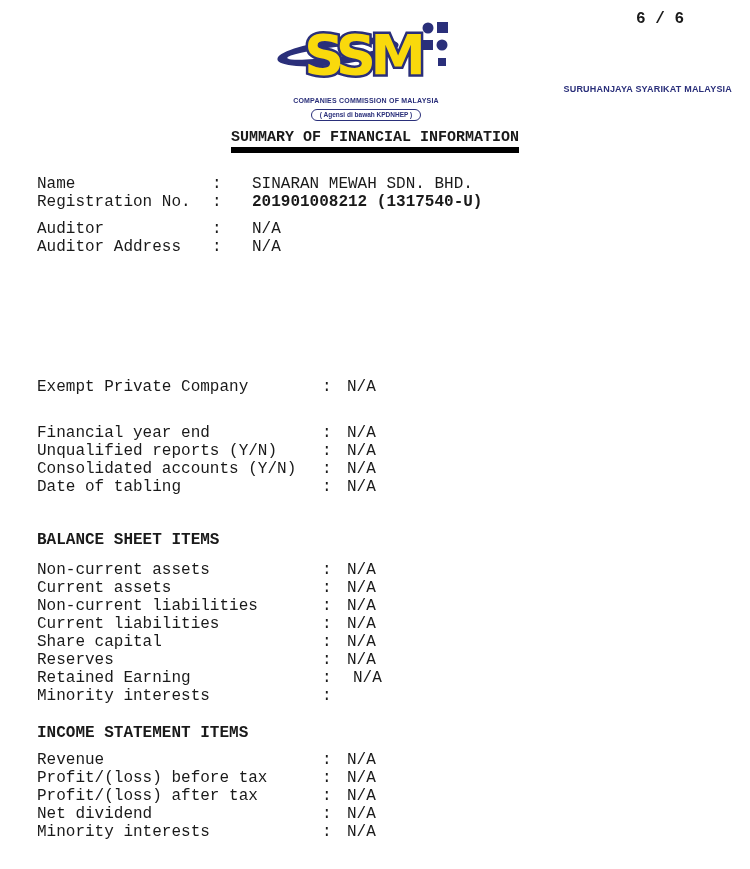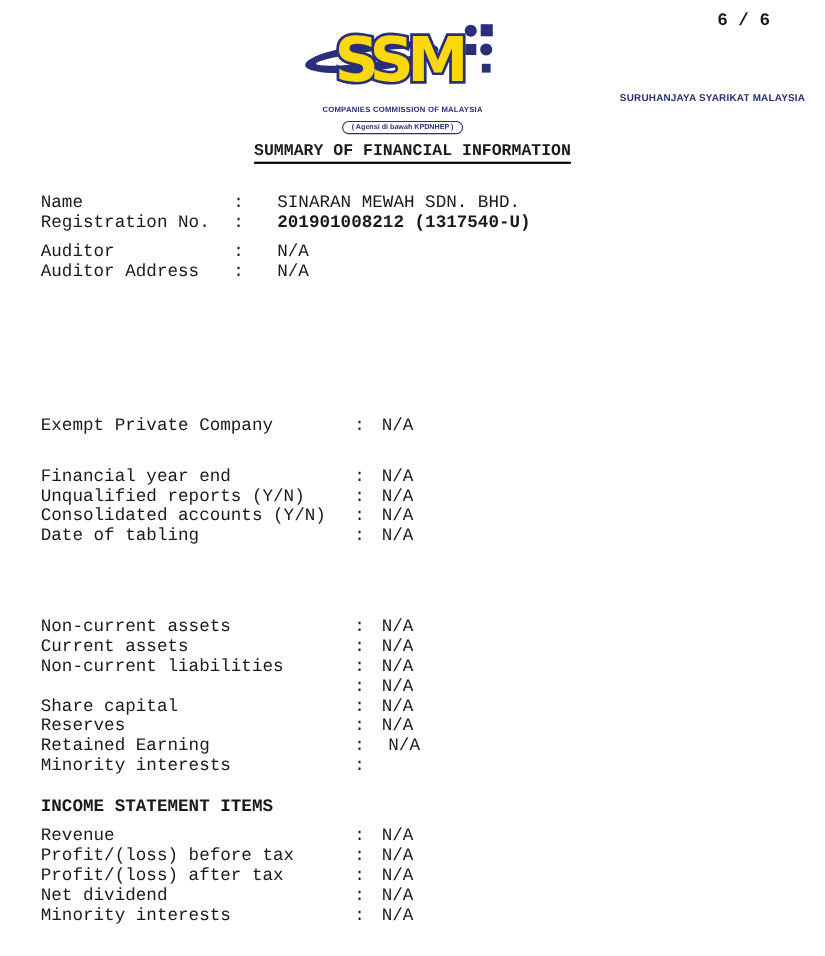--- a/index.html
+++ b/index.html
@@ -14,21 +14,21 @@
     background: #ffffff;
     font-family: "Liberation Mono", "DejaVu Sans Mono", monospace;
     color: #1a1a1a;
     overflow: hidden;
   }
 
   
   .pagenum {
     position: absolute;
     top: 10px;
-    left: 652px;
+    left: 636px;
     font-size: 16px;
     font-weight: bold;
     white-space: pre;
   }
 
   
   .logo-block {
     position: absolute;
     top: 12px;
     left: 0;
@@ -70,21 +70,21 @@
   .doc-title {
     position: absolute;
     top: 128px;
     left: 0;
     width: 750px;
     text-align: center;
   }
   .doc-title span {
     font-size: 15px;
     font-weight: bold;
-    border-bottom: 2px solid #000000;
+    border-bottom: 6px solid #000000;
     padding-bottom: 1px;
     white-space: pre;
   }
 
   
   .section {
     position: absolute;
     left: 37px;
     width: 680px;
     font-size: 16px;
@@ -199,37 +199,39 @@
       <span class="colon">:</span>
       <span class="val">N/A</span>
     </div>
     <div class="row">
       <span class="lbl">Date of tabling</span>
       <span class="colon">:</span>
       <span class="val">N/A</span>
     </div>
   </div>
 
+  <div class="heading" id="bs-heading">BALANCE SHEET ITEMS</div>
   <div class="section c2" id="sec-bs">
     <div class="row">
       <span class="lbl">Non-current assets</span>
       <span class="colon">:</span>
       <span class="val">N/A</span>
     </div>
     <div class="row">
       <span class="lbl">Current assets</span>
       <span class="colon">:</span>
       <span class="val">N/A</span>
     </div>
     <div class="row">
       <span class="lbl">Non-current liabilities</span>
       <span class="colon">:</span>
       <span class="val">N/A</span>
     </div>
     <div class="row">
+      <span class="lbl">Current liabilities</span>
       <span class="colon">:</span>
       <span class="val">N/A</span>
     </div>
     <div class="row">
       <span class="lbl">Share capital</span>
       <span class="colon">:</span>
       <span class="val">N/A</span>
     </div>
     <div class="row">
       <span class="lbl">Reserves</span>

